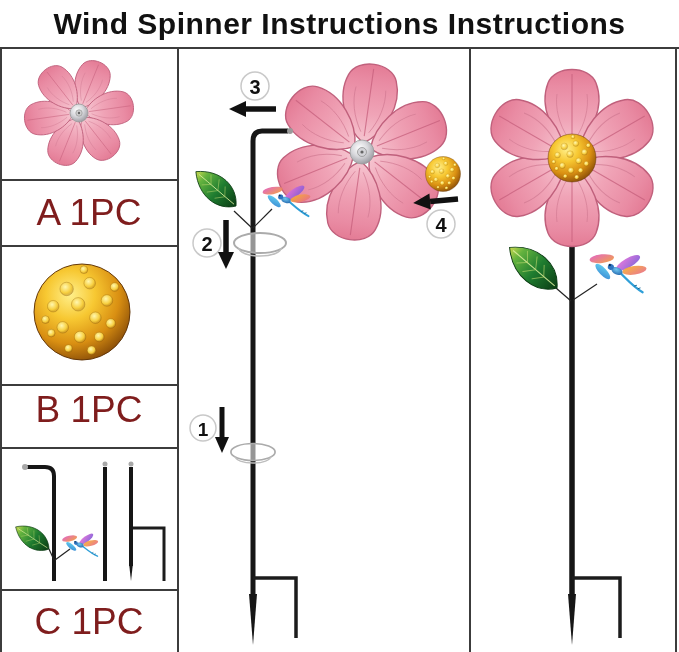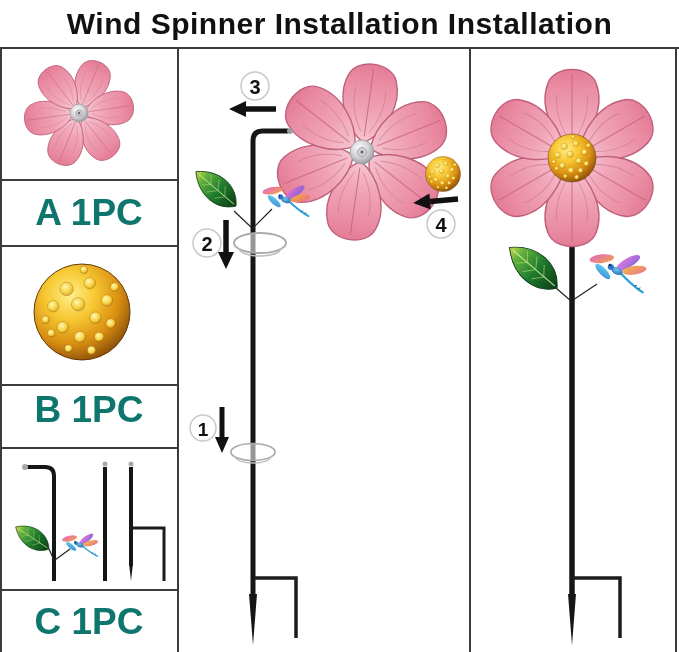--- a/index.html
+++ b/index.html
@@ -9,21 +9,21 @@
   }
   #title{
     position:absolute;left:0;top:2px;width:679px;height:44px;
     display:flex;align-items:center;justify-content:center;
     font-size:30px;font-weight:bold;color:#111111;letter-spacing:0.5px;
     white-space:nowrap;
   }
   .part-label{
     position:absolute;left:0;width:178px;
     display:flex;align-items:center;justify-content:center;
-    font-size:37px;font-weight:700;color:#0f766e;
+    font-size:37px;font-weight:400;color:#7f1d1d;
   }
   #label-a{top:180px;height:66px;}
   #label-b{top:385px;height:50px;}
   #label-c{top:590px;height:64px;}
   svg{position:absolute;left:0;top:0;}
   .no-select{user-select:none;}
 </style>
 </head>
 <body>
 
@@ -262,17 +262,17 @@
       <line x1="597" y1="284" x2="573" y2="300" stroke="#222222" stroke-width="1.2"></line>
       <g transform="translate(557,288) rotate(-48) scale(0.78)">
           <use href="#leaf"></use>
         </g>
       <g transform="translate(617,271) rotate(22) scale(0.72)">
           <use href="#dragonfly"></use>
         </g>
     </g>
   </svg>
 
-  <div id="title">Wind Spinner Installation Installation</div>
+  <div id="title">Wind Spinner Instructions Instructions</div>
   <div id="label-a" class="part-label">A 1PC</div>
   <div id="label-b" class="part-label">B 1PC</div>
   <div id="label-c" class="part-label">C 1PC</div>
 </div>
 
 </body></html>

